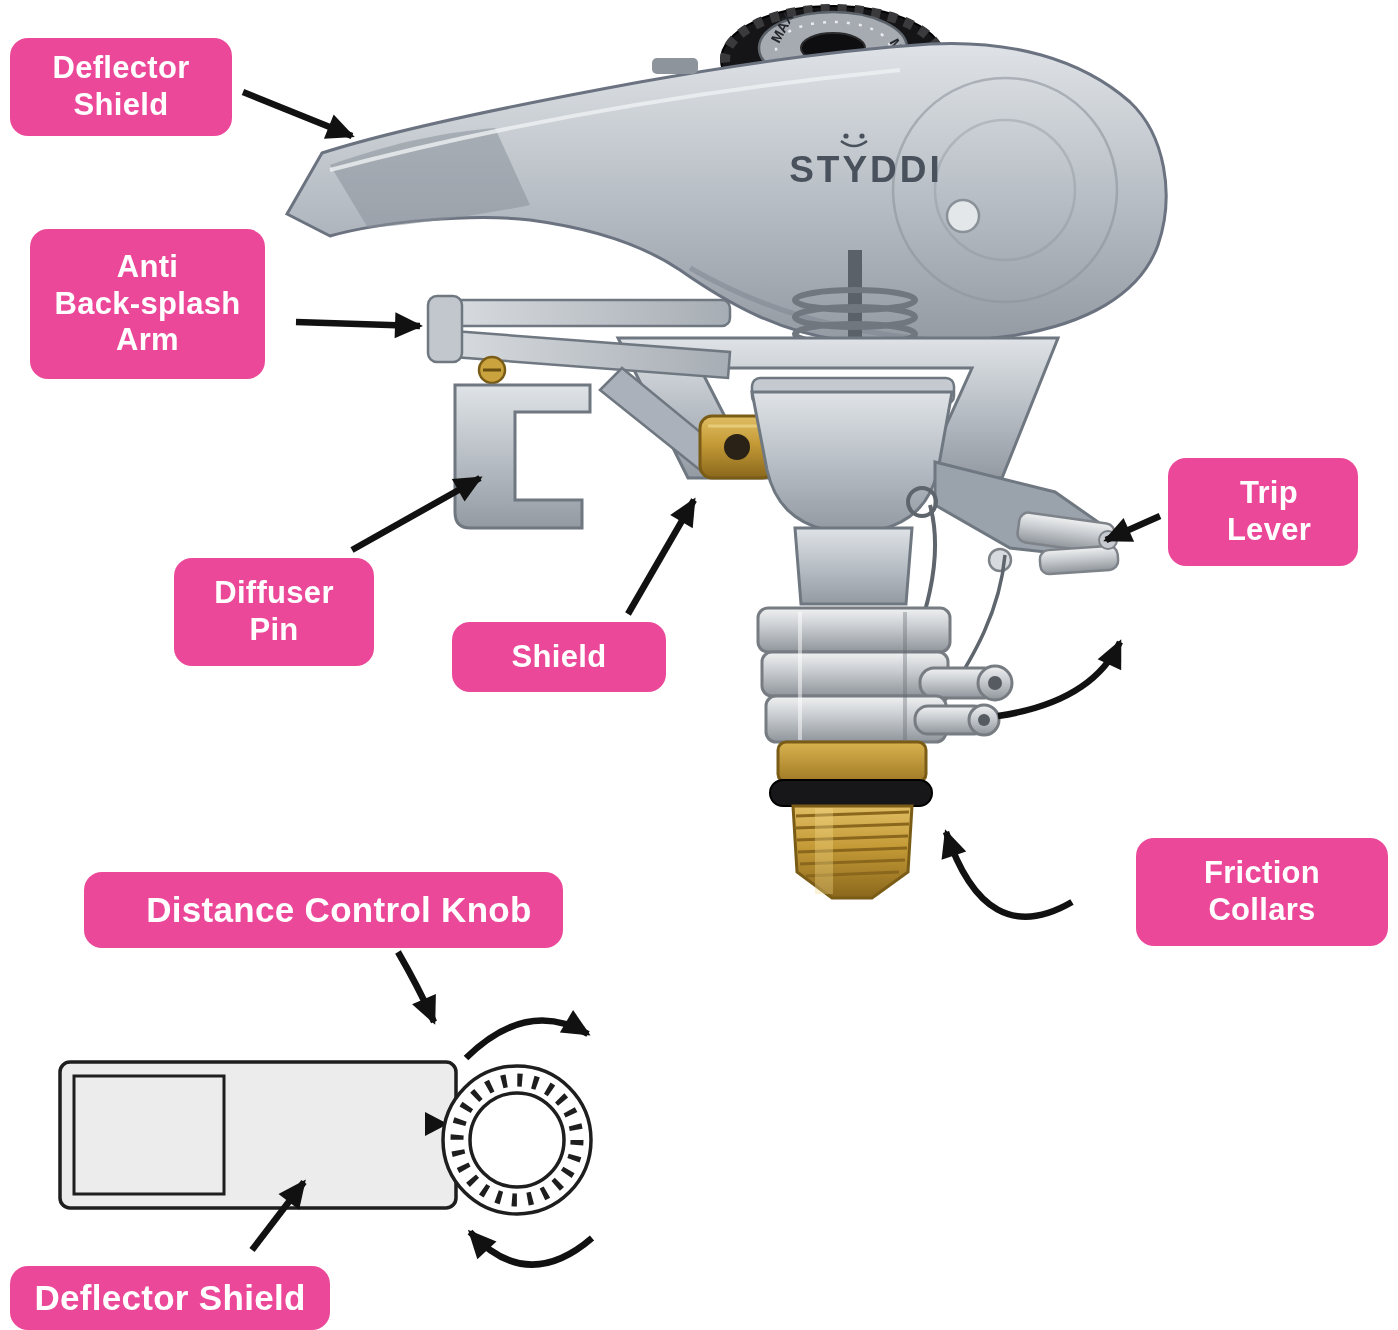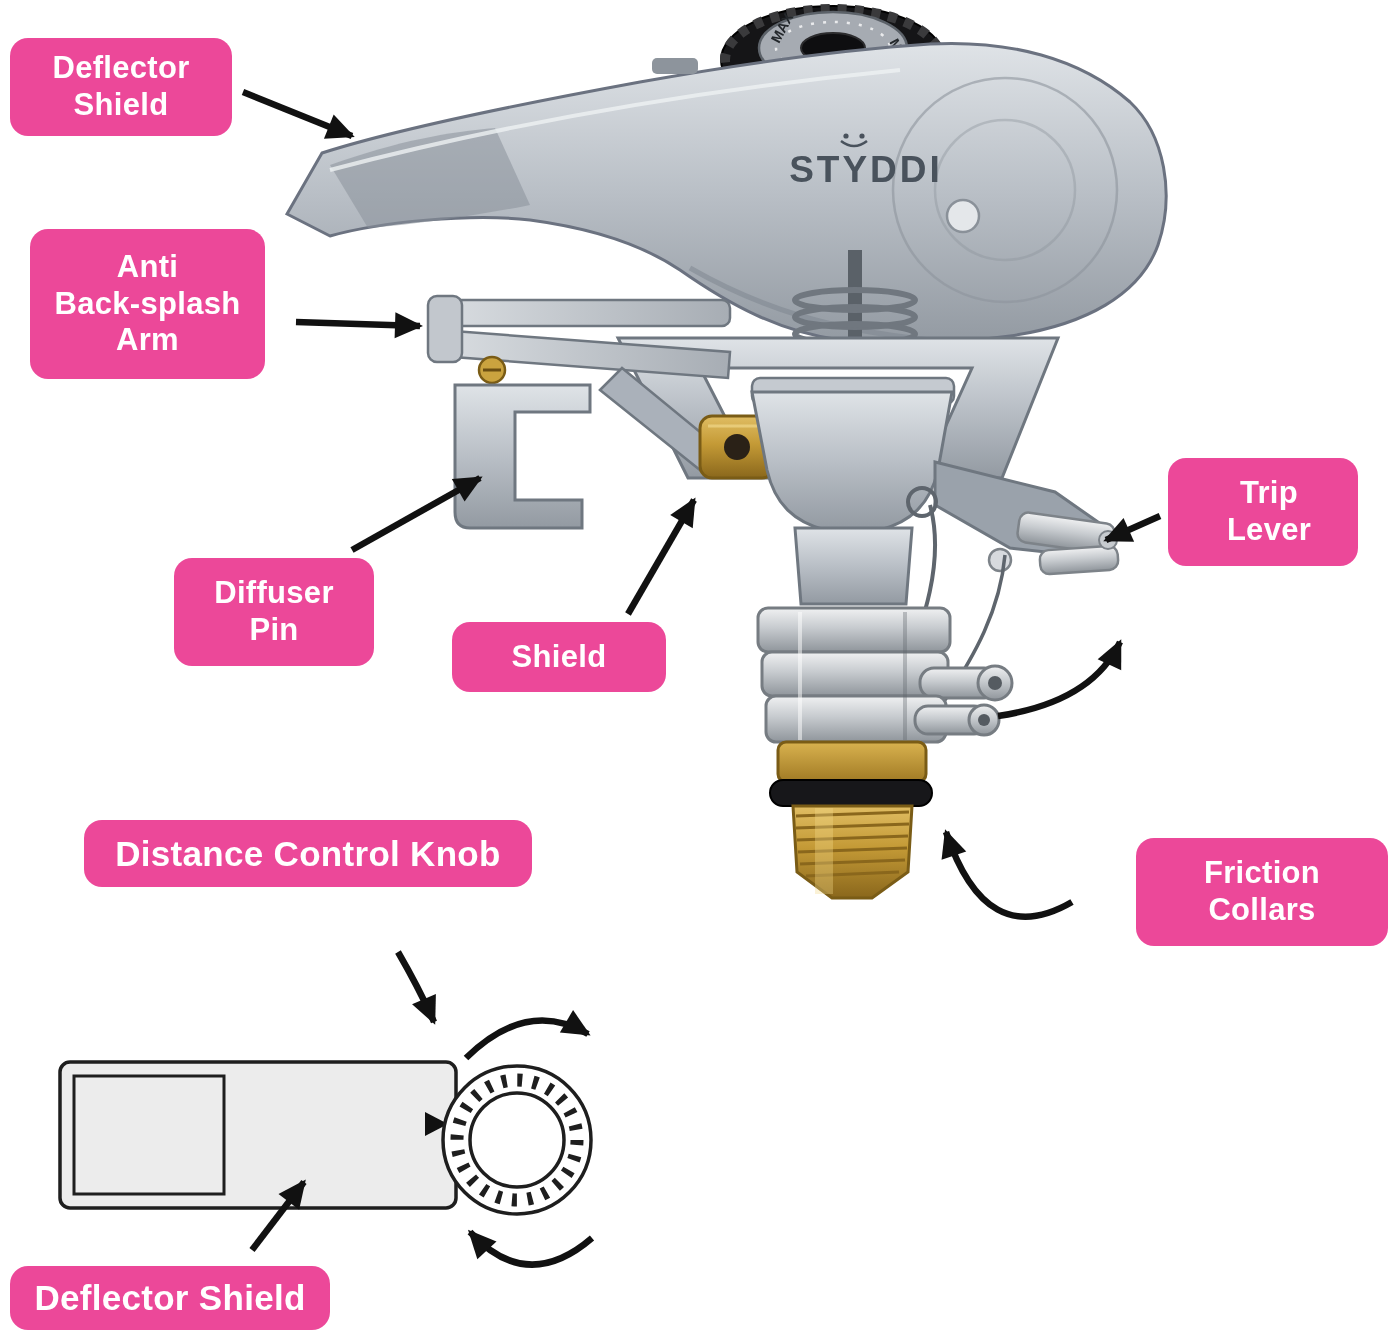--- a/index.html
+++ b/index.html
@@ -191,17 +191,17 @@
 Pin</div>
 
   <div class="callout" style="left:452px;top:622px;width:214px;height:70px;">Shield</div>
 
   <div class="callout" style="left:1168px;top:458px;width:178px;height:108px;padding-left:12px;">Trip
 Lever</div>
 
   <div class="callout" style="left:1136px;top:838px;width:252px;height:108px;">Friction
 Collars</div>
 
-  <div class="callout big" style="left:84px;top:820px;width:448px;height:67px;">Distance Control Knob</div>
+  <div class="callout big" style="left:84px;top:872px;width:448px;height:76px;padding-left:31px;">Distance Control Knob</div>
 
   <div class="callout big" style="left:10px;top:1266px;width:320px;height:64px;">Deflector Shield</div>
 
 </div>
 
 </body></html>

